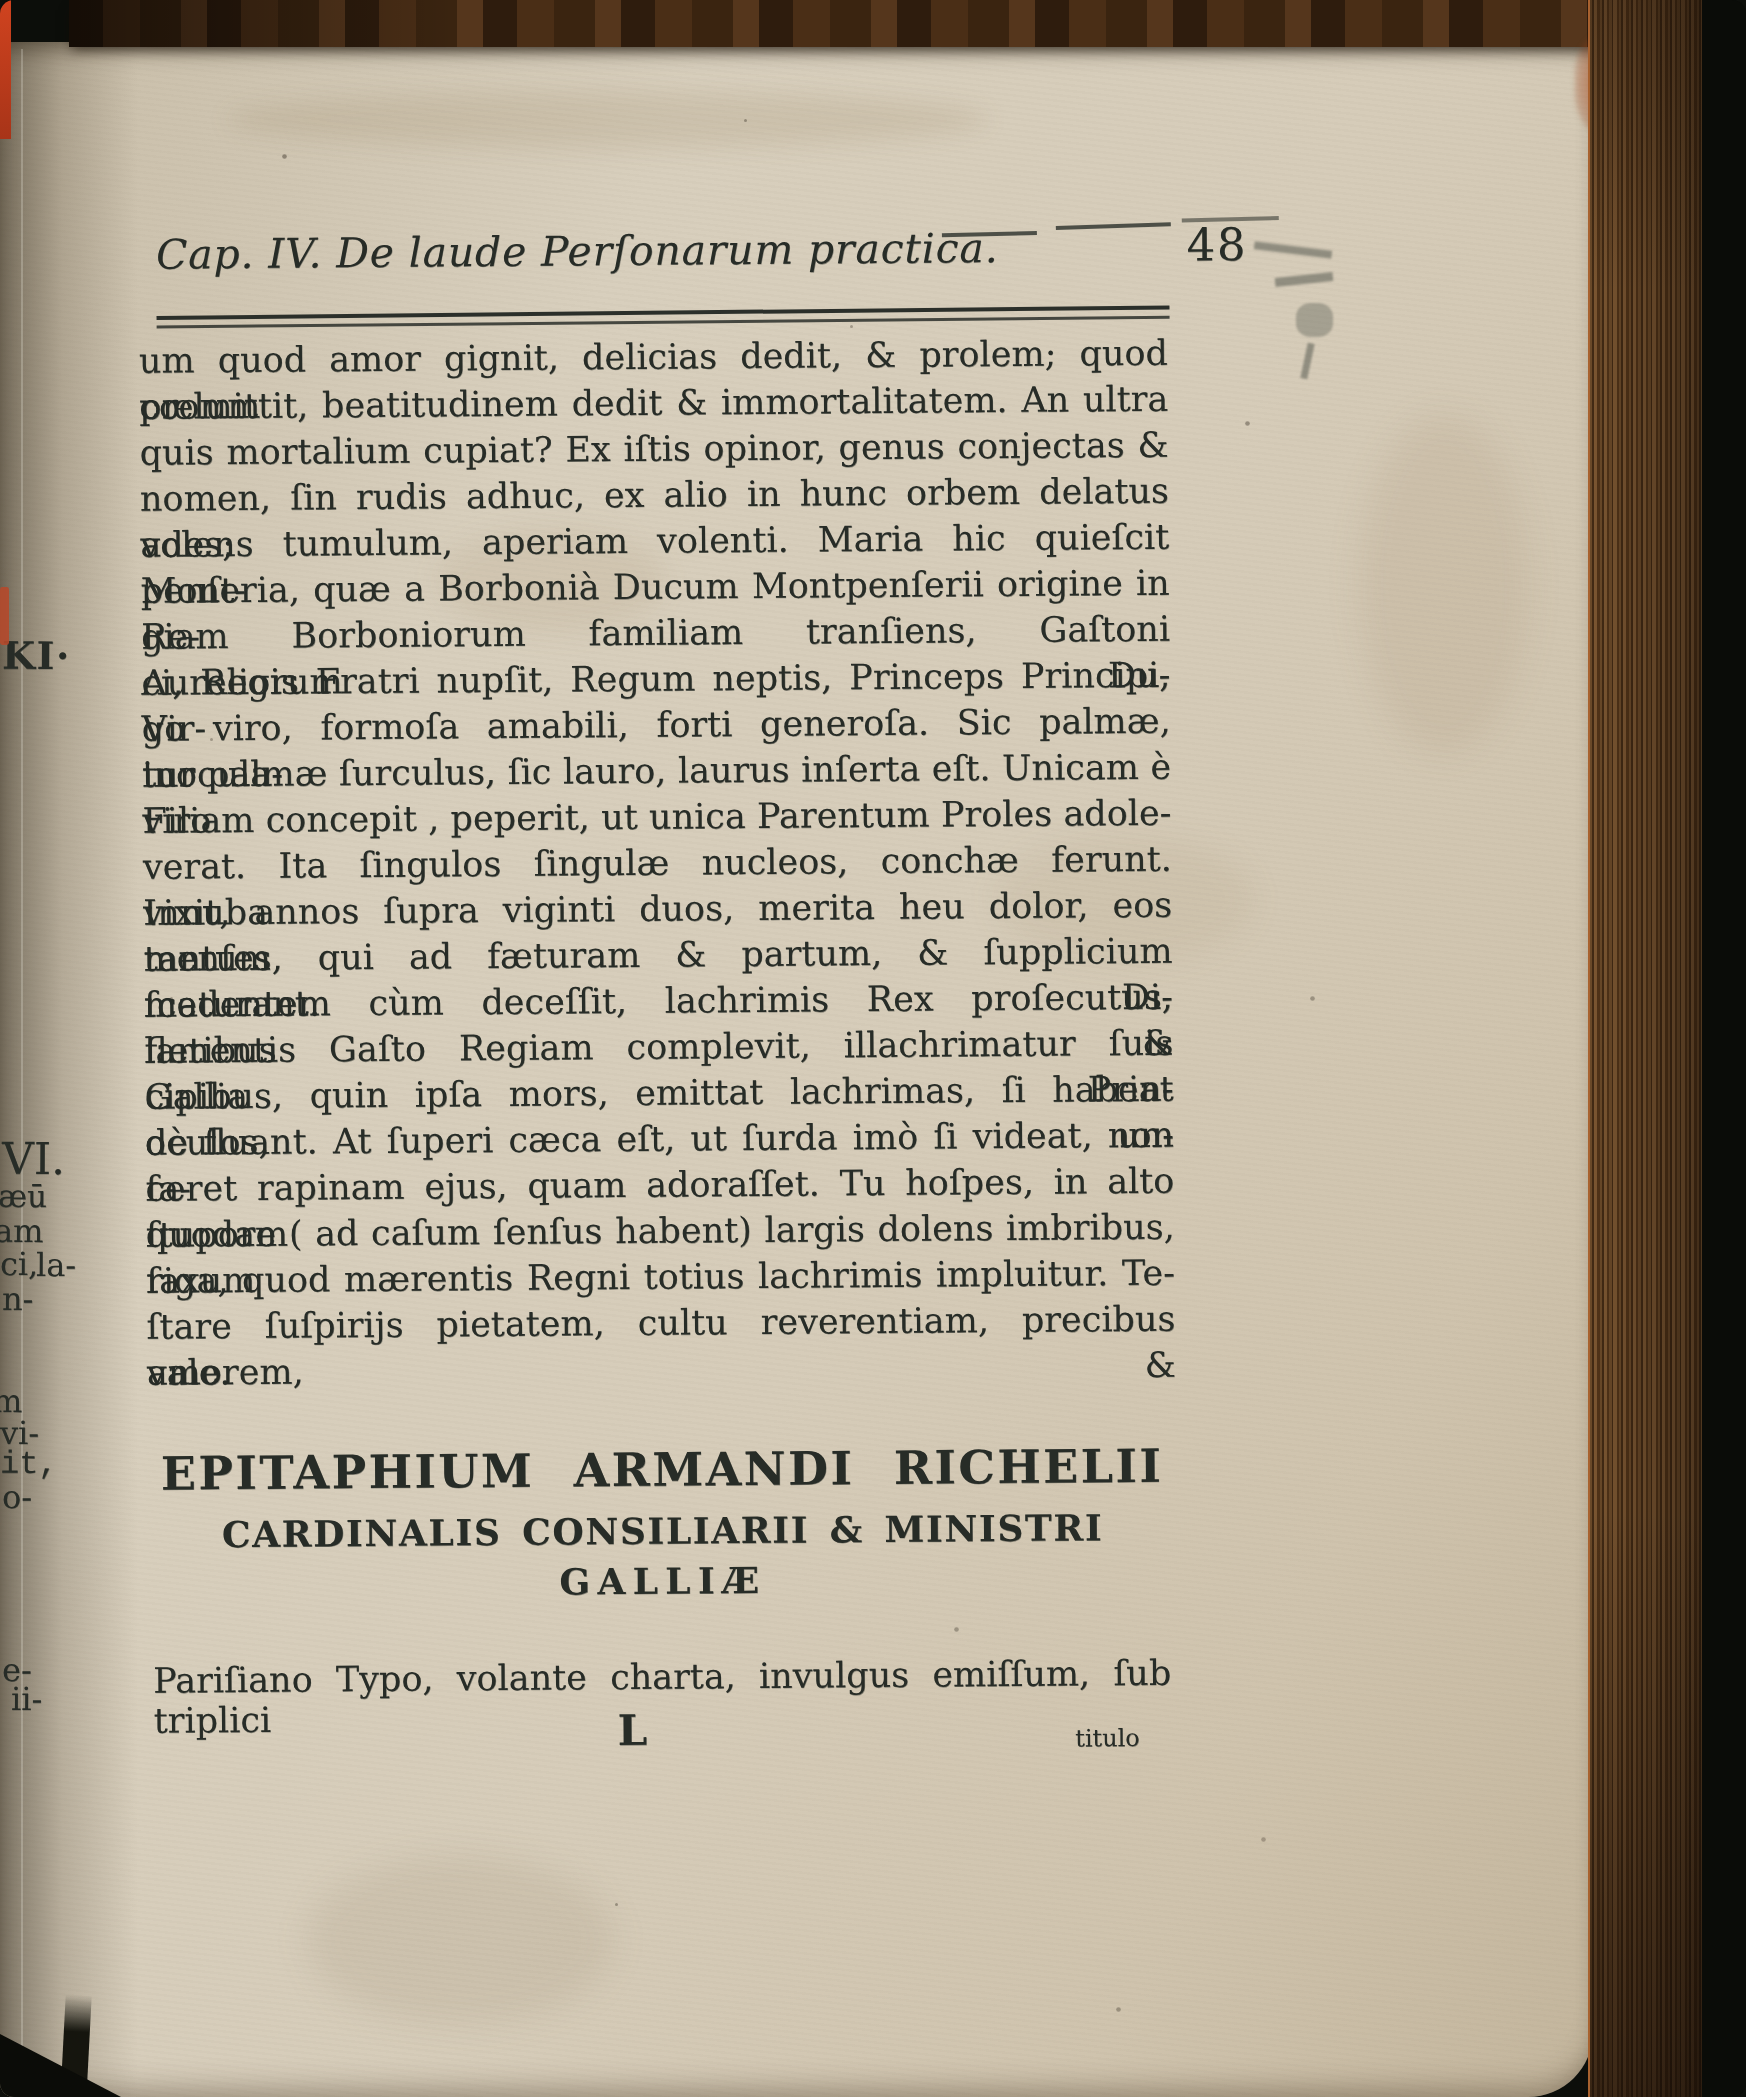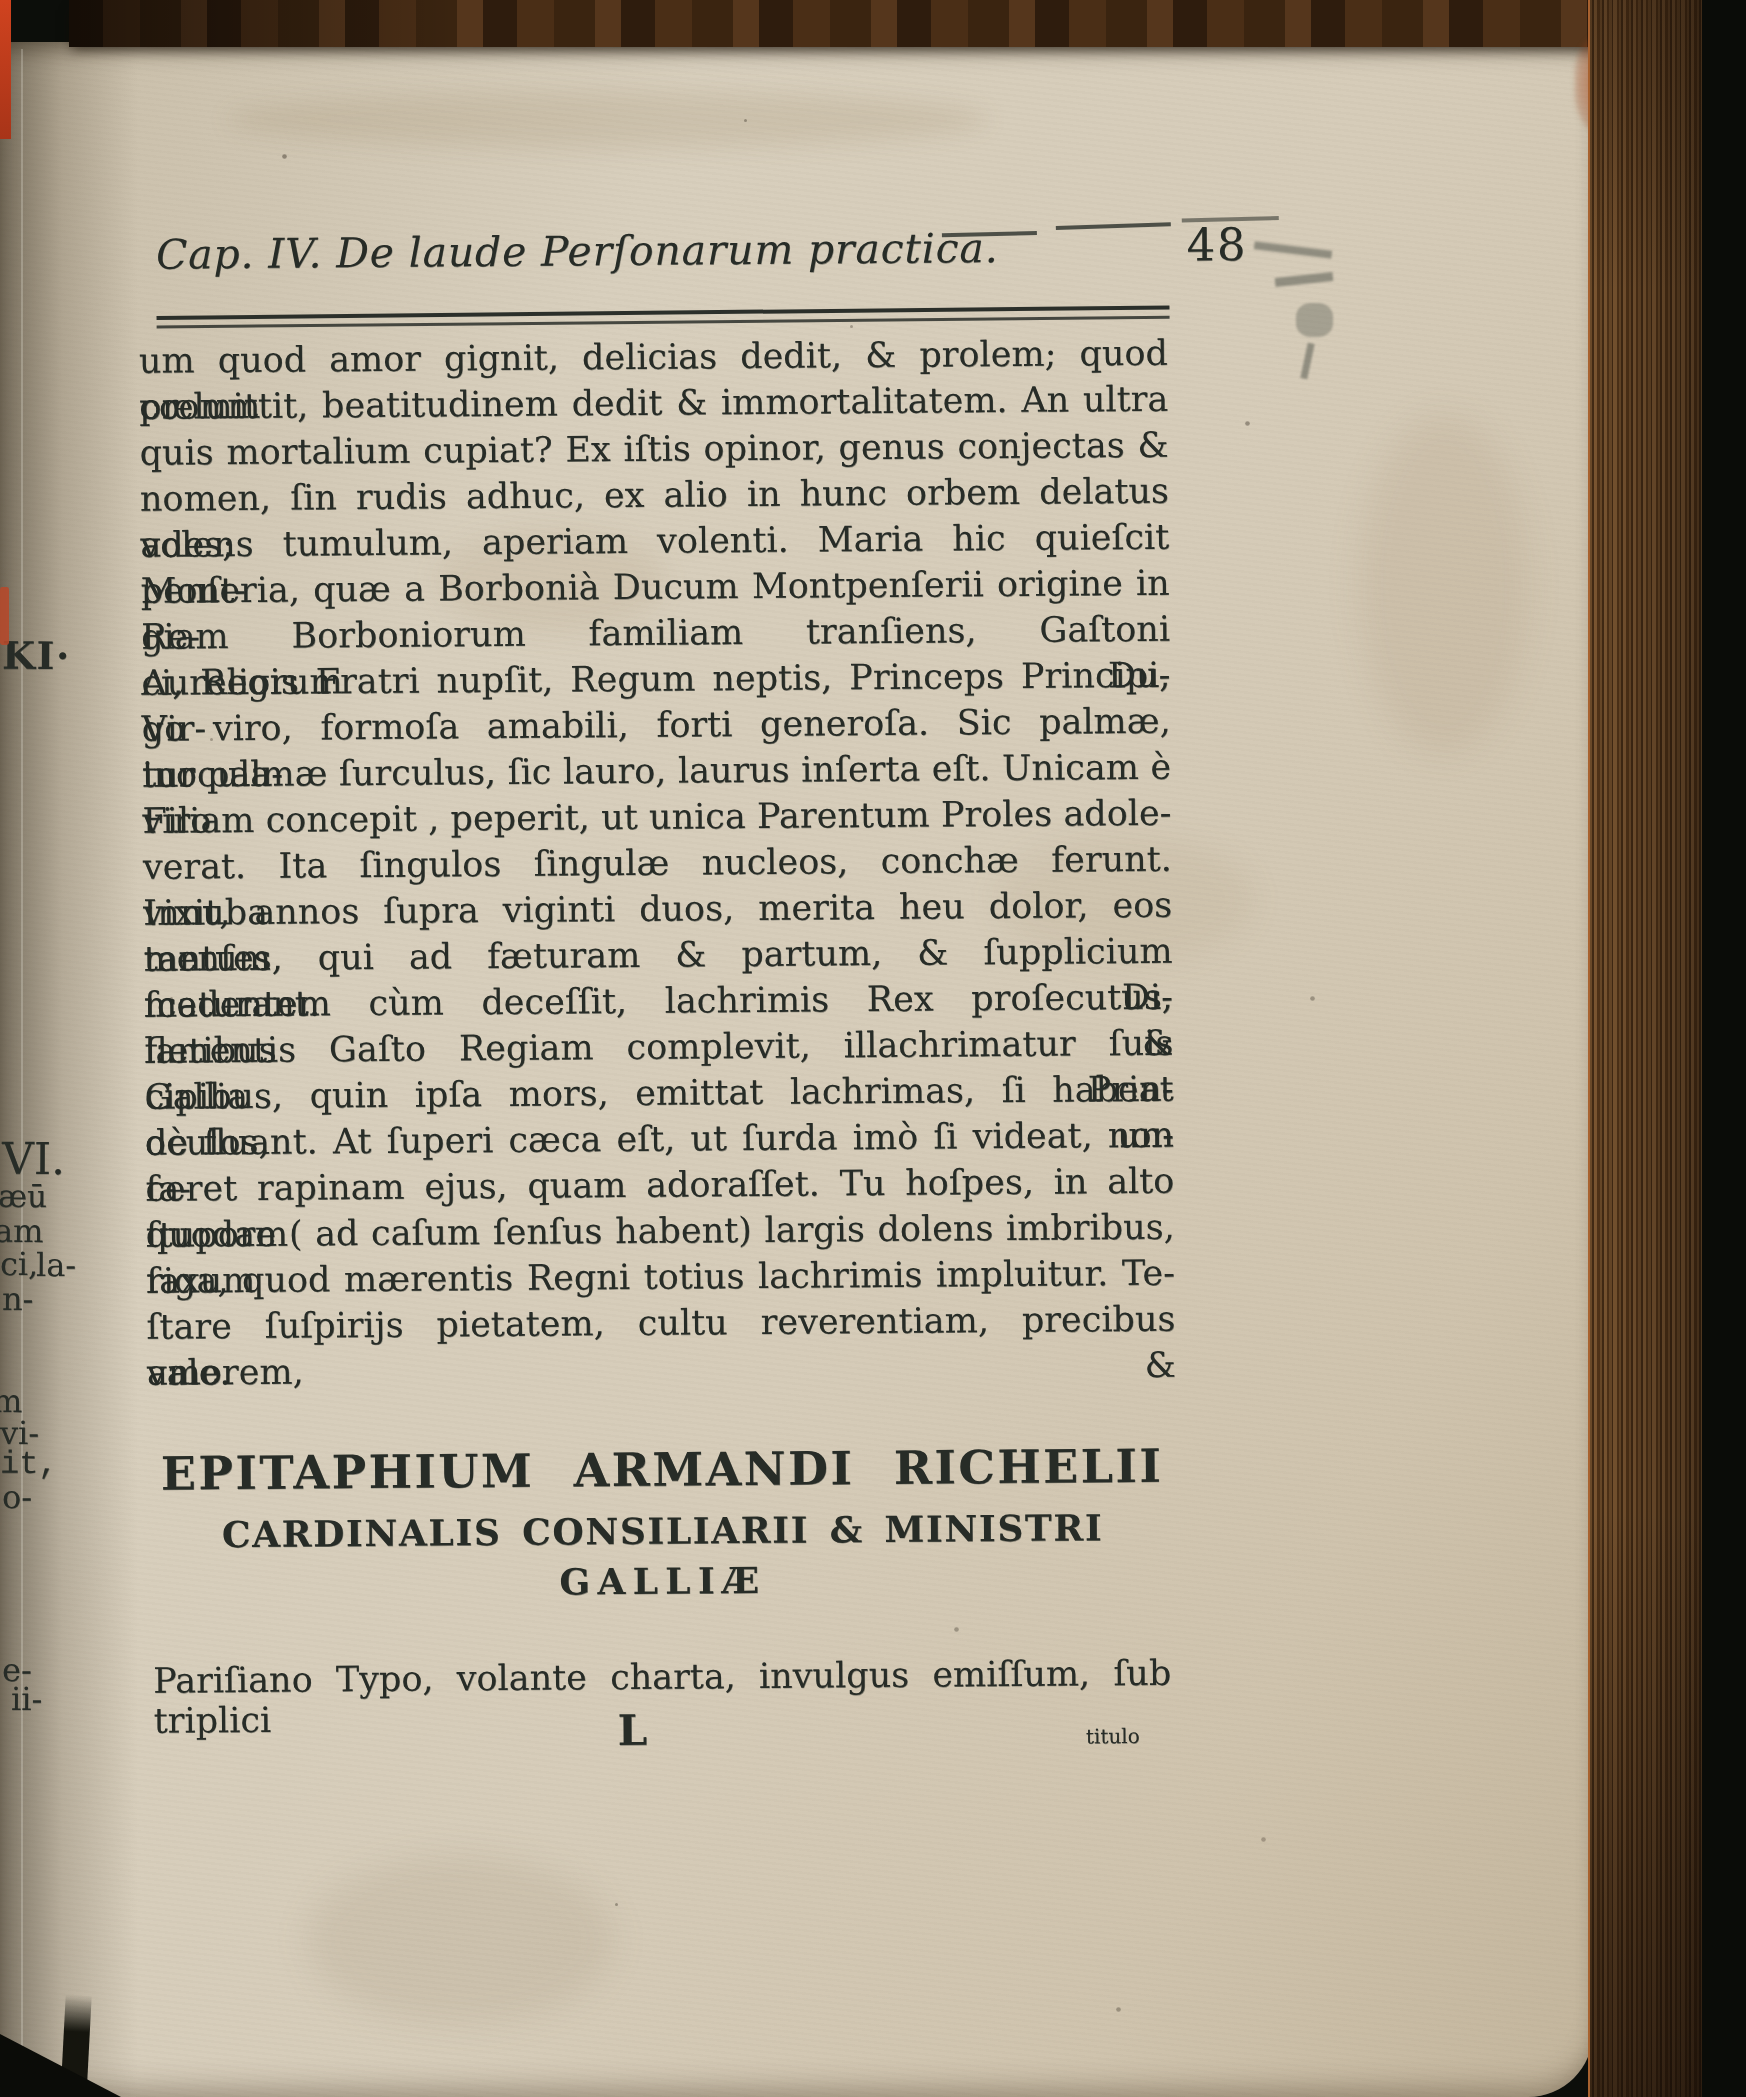--- a/index.html
+++ b/index.html
@@ -1,17 +1,17 @@
 <!DOCTYPE html>
 <html style="font-size:13px"><head>
 <meta charset="utf-8">
 <style>
   html,body{margin:0;padding:0;background:#0d0f0b;}
   .canvas{position:relative;width:1746px;height:2097px;overflow:hidden;background:#0c0e0a;
-          font-family:"DejaVu Serif","Liberation Serif",serif;}
+          font-family:"DejaVu Serif","Liberation Serif",serif;border-radius:14px;}
 
   
   .page{position:absolute;left:0;top:42px;width:1593px;height:2055px;
         background:
           repeating-linear-gradient(7deg, rgba(120,110,90,.03) 0 2.4px, rgba(0,0,0,0) 2.4px 5.7px),
           linear-gradient(115deg,#c8bda8,#d8cfbd 28%,#d6ccb9 55%,#cfc3ad 80%,#c3b59c);
         border-radius:2.4px 8px 65px 3.2px;
         box-shadow: inset 0 16px 22.7px -9.7px rgba(30,20,8,.55), inset 0 -21px 27.5px -13px rgba(60,45,25,.38);}
   .gutter-shade{position:absolute;left:0;top:42px;width:138px;height:2055px;pointer-events:none;
         background:linear-gradient(90deg, rgba(48,40,26,.55), rgba(70,58,40,.22) 45%, rgba(0,0,0,0));}
@@ -89,21 +89,21 @@
 
   .heading{position:absolute;left:144px;width:1029px;text-align:center;font-weight:bold;}
   .h1{top:1404px;font-size:46px;letter-spacing:2.4px;word-spacing:21px;}
   .h2{top:1471px;font-size:36px;letter-spacing:1.6px;word-spacing:6.5px;}
   .h3{top:1521px;font-size:36px;letter-spacing:7.3px;}
 
   .colophon{position:absolute;left:148px;top:1618px;width:1018px;font-size:35px;
         text-align:justify;text-align-last:justify;}
   .sigrow{position:absolute;left:144px;top:1660px;width:1029px;height:113px;}
   .sig{position:absolute;left:468px;top:6.5px;font-size:42px;font-weight:bold;}
-  .catchword{position:absolute;right:39px;top:29px;font-size:20px;}
+  .catchword{position:absolute;right:39px;top:29px;font-size:24px;}
 
   
   .frag{position:absolute;font-size:32px;color:#272c27;text-shadow:0.4px 0.6px 0.6px rgba(40,45,40,.45);
         transform:rotate(.3deg);}
   .f0{left:1.6px;top:633px;font-size:38px;font-weight:bold;letter-spacing:1.6px;}
   .f1{left:1.6px;top:1133px;font-size:44px;}
   .f2{left:-1.6px;top:1178px;font-size:31px;}
   .f3{left:-6.5px;top:1212px;}
   .f4{left:0;top:1246px;margin-left:36px;}
   .f5{left:1.6px;top:1280px;}

